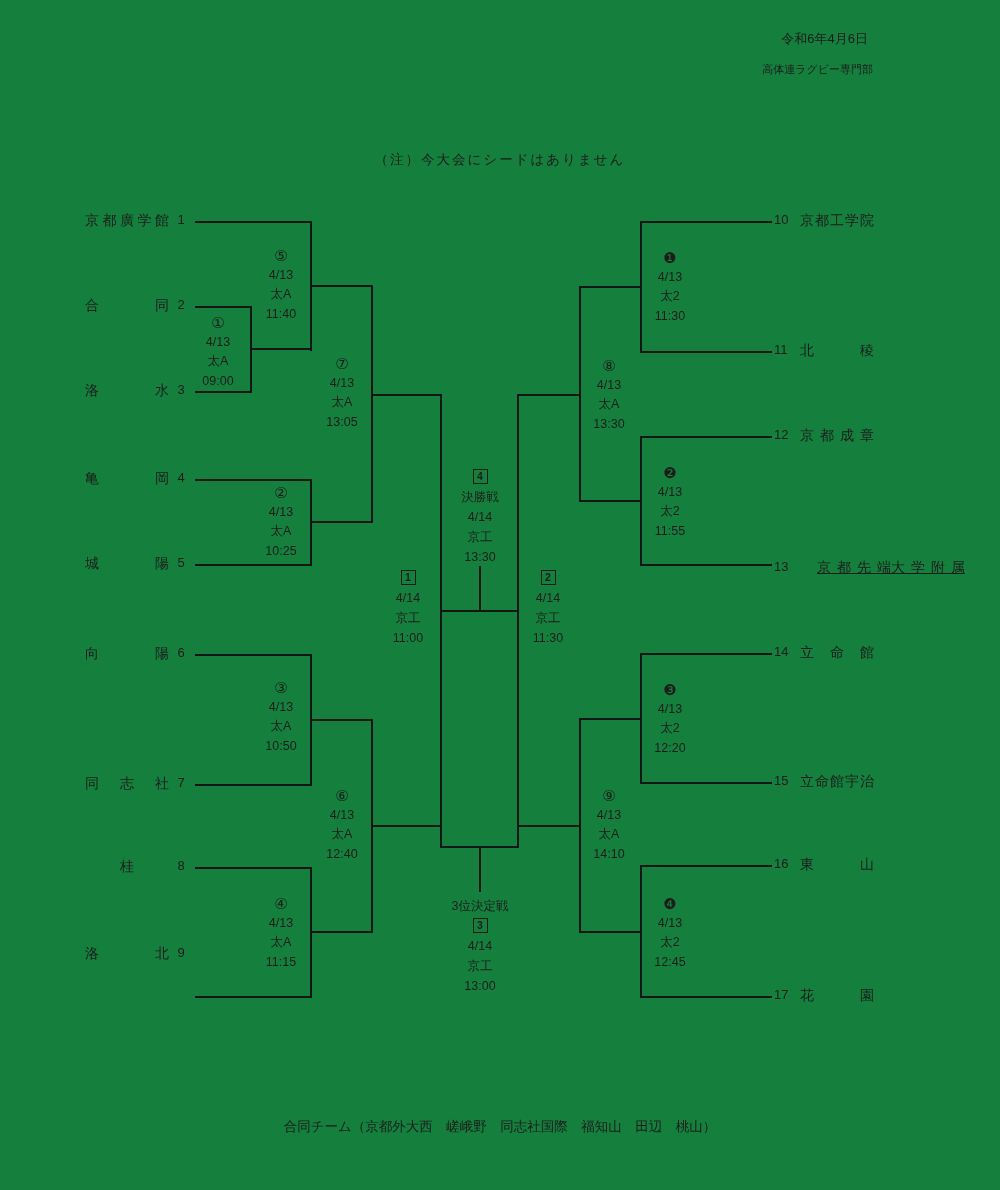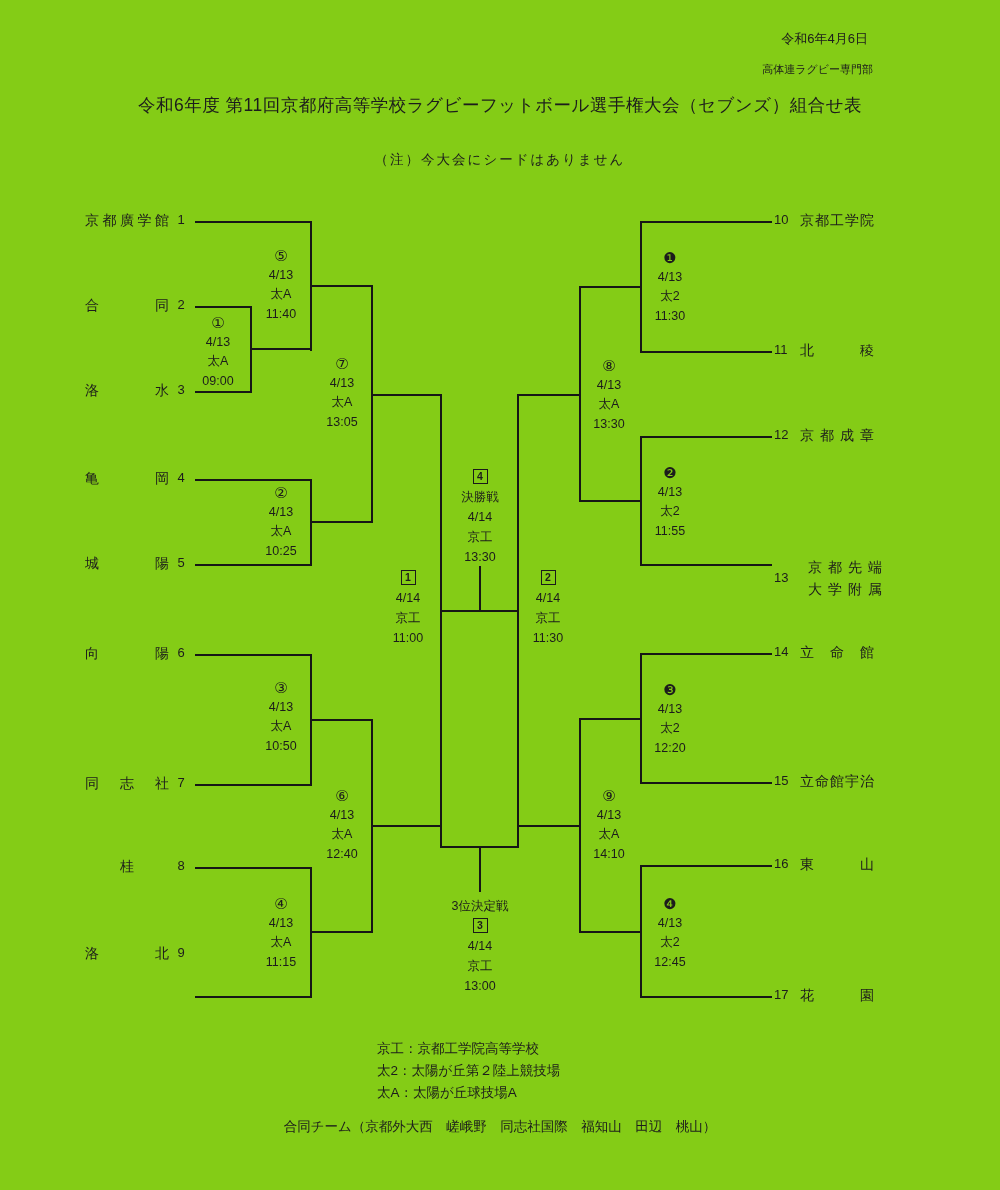--- a/index.html
+++ b/index.html
@@ -1,17 +1,17 @@
 <!DOCTYPE html>
 <html><head>
 <meta charset="utf-8">
 <style>
   html,body { margin:0; padding:0; background:#ffffff; }
   .page {
-    position:relative; width:1000px; height:1190px; background:#84cc16;
+    position:relative; width:1000px; height:1190px; background:#15803d;
     font-family:"Liberation Sans","DejaVu Sans",sans-serif; color:#1c1c1c; overflow:hidden;
   }
   .hdr-date { position:absolute; top:30px; right:132px; font-size:13px; }
   .hdr-org  { position:absolute; top:62px; right:127px; font-size:11px; }
   .title {
     position:absolute; top:93px; left:0; width:1000px; margin:0;
     text-align:center; font-size:17.5px; font-weight:500; letter-spacing:0.5px;
   }
   .note {
     position:absolute; top:151px; left:0; width:1000px;
@@ -24,42 +24,41 @@
   .trow { position:absolute; display:flex; align-items:flex-start; height:20px; font-size:14px; }
   .tname { display:inline-block; text-align:justify; text-align-last:justify; text-justify:inter-character; white-space:nowrap; }
   .tname.tc { text-align-last:center; }
   .left-row { left:85px; }
   .left-row .tname { width:84px; }
   .left-row .tnum { width:20px; text-align:center; margin-left:2px; font-size:13px; }
   .right-row { left:774px; }
   .right-row .tnum { width:22px; text-align:left; font-size:13px; }
   .right-row .tname { width:74px; margin-left:4px; }
   .right-row.stack { align-items:center; height:auto; }
-  .tstack { display:flex; flex-direction:column; margin-left:12px; }
+  .tstack { display:flex; flex-direction:row; margin-left:21px;text-decoration:underline; }
   .tstack .tname { width:74px; margin-left:0; line-height:22px; }
 
   .match { position:absolute; width:70px; text-align:center; font-size:12.5px; line-height:19.5px; }
   .m-id { font-size:15px; }
   .center-block { position:absolute; width:90px; text-align:center; font-size:12.5px; line-height:20px; }
   .boxnum {
     display:inline-block; width:13px; height:13px; line-height:13px;
     border:1px solid #1a1a1a; font-size:10.5px; font-weight:bold; text-align:center;
     vertical-align:1px;
   }
   .legend { position:absolute; left:377px; top:1038px; font-size:13.5px; line-height:22px; }
   .joint { position:absolute; left:0; top:1118px; width:1000px; text-align:center; font-size:13.5px; }
 </style>
 </head>
 <body>
 
 <div class="page">
 
   <div class="hdr-date">令和6年4月6日</div>
   <div class="hdr-org">高体連ラグビー専門部</div>
-  <h1 class="title">令和6年度 第11回京都府高等学校ラグビーフットボール選手権大会（セブンズ）組合せ表</h1>
   <div class="note">（注）今大会にシードはありません</div>
 
   <div id="lines">
       <div class="hline" style="left: 195px; top: 221px; width: 117px;"></div>
       <div class="hline" style="left: 195px; top: 306px; width: 57px;"></div>
       <div class="hline" style="left: 195px; top: 391px; width: 57px;"></div>
       <div class="hline" style="left: 195px; top: 479px; width: 117px;"></div>
       <div class="hline" style="left: 195px; top: 564px; width: 117px;"></div>
       <div class="hline" style="left: 195px; top: 654px; width: 117px;"></div>
       <div class="hline" style="left: 195px; top: 784px; width: 117px;"></div>
@@ -281,20 +280,15 @@
   </div>
 
   <div class="center-block" style="left:435px;top:896px">
     <div>3位決定戦</div>
     <div><span class="boxnum">3</span></div>
     <div>4/14</div>
     <div>京工</div>
     <div>13:00</div>
   </div>
 
-  <div class="legend">
-    <div>京工：京都工学院高等学校</div>
-    <div>太2：太陽が丘第２陸上競技場</div>
-    <div>太A：太陽が丘球技場A</div>
-  </div>
   <div class="joint">合同チーム（京都外大西　嵯峨野　同志社国際　福知山　田辺　桃山）</div>
 
 </div>
 
 </body></html>

